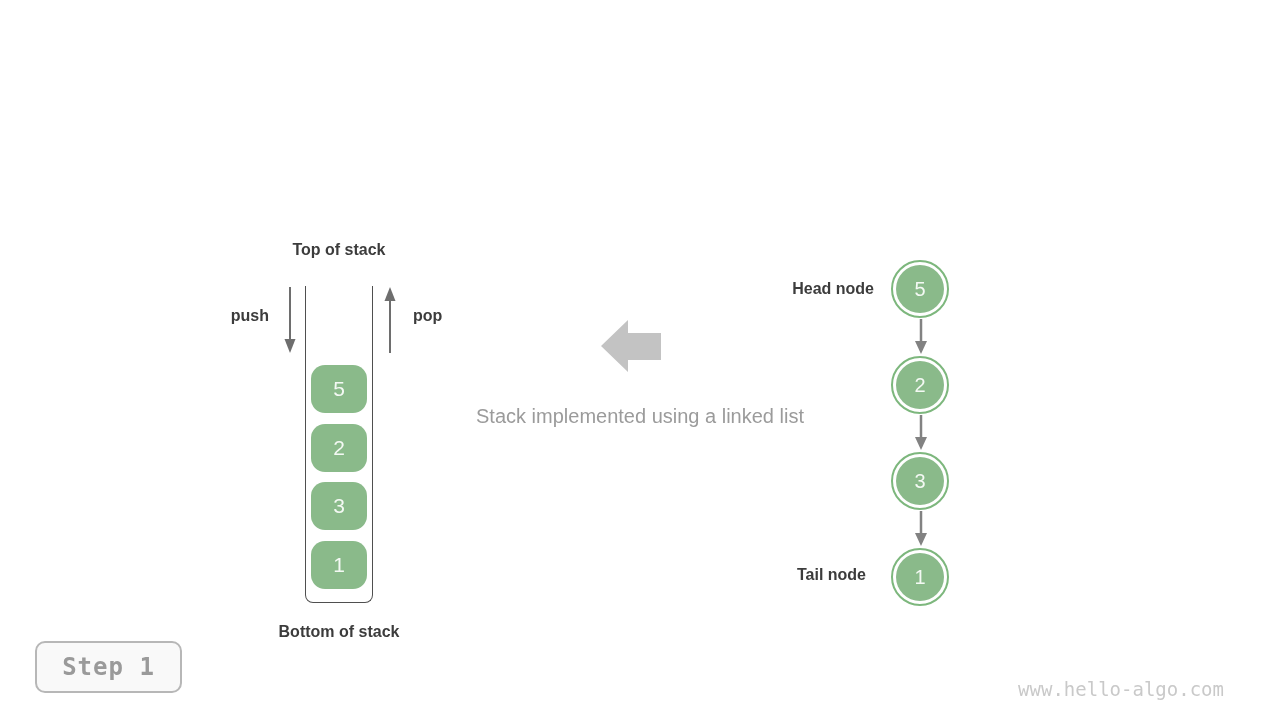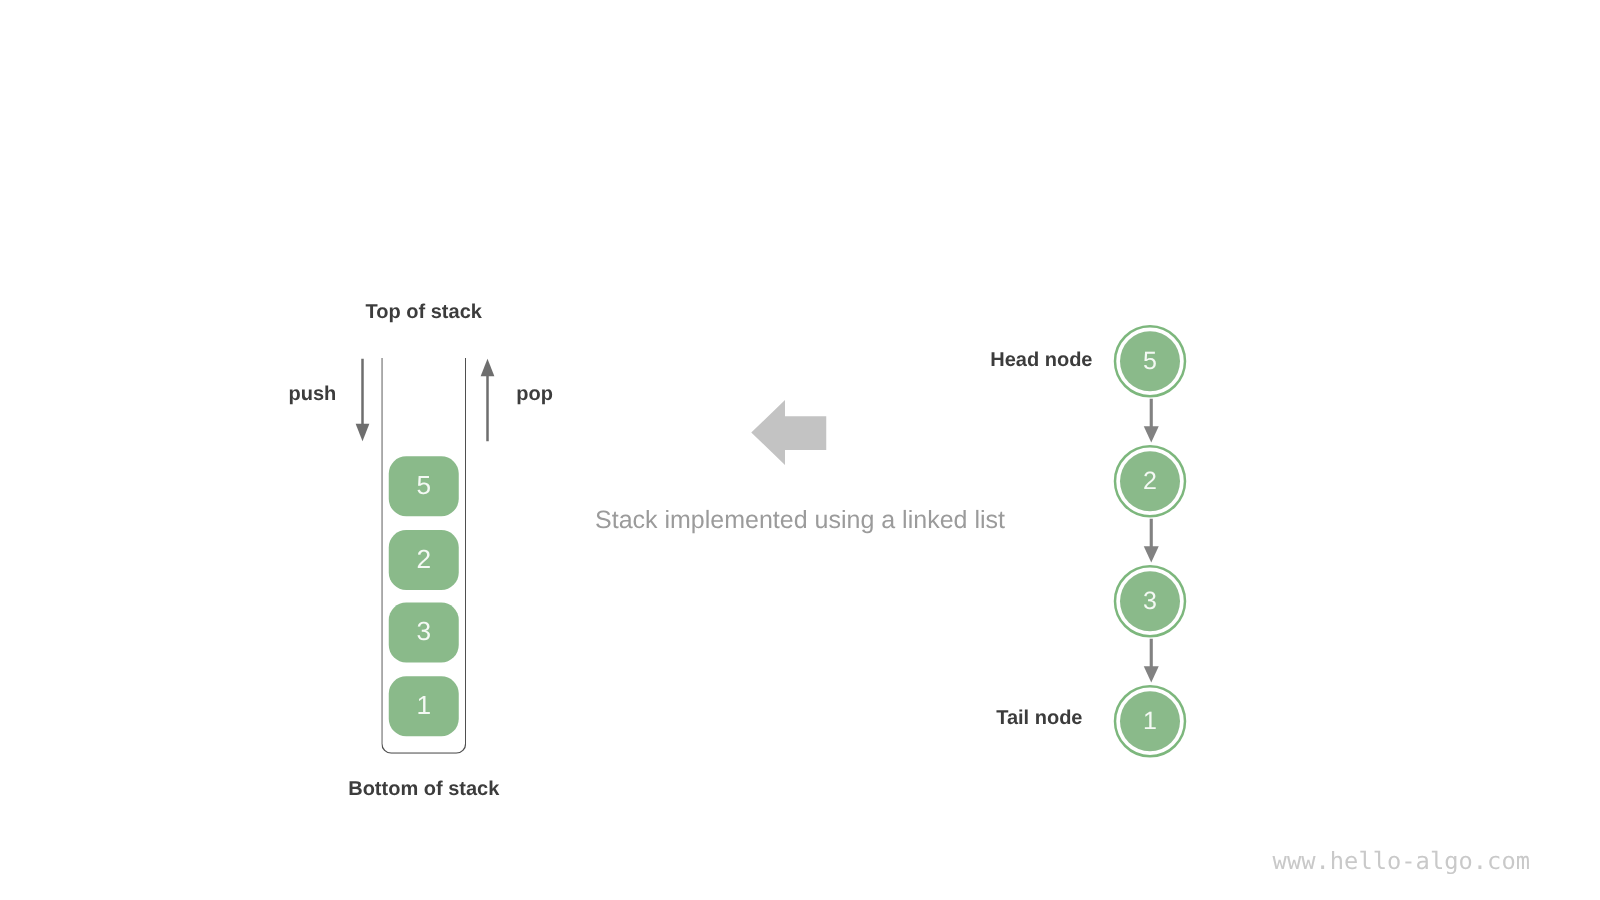--- a/index.html
+++ b/index.html
@@ -138,15 +138,18 @@
   </div>
   <svg class="arrow-svg link-arrow link-2" width="16" height="36" viewBox="0 0 16 36">
     <line x1="8" y1="0" x2="8" y2="24" stroke="#828282" stroke-width="2.5"></line>
     <polygon points="8,35 2,22 14,22" fill="#828282"></polygon>
   </svg>
 
   <div class="ll-node node-3">
     <div class="ll-node-inner">1</div>
   </div>
 
+  <div class="step-badge">
+    <span>Step 1</span>
+  </div>
   <div class="watermark">www.hello-algo.com</div>
 
 </div>
 
 </body></html>

